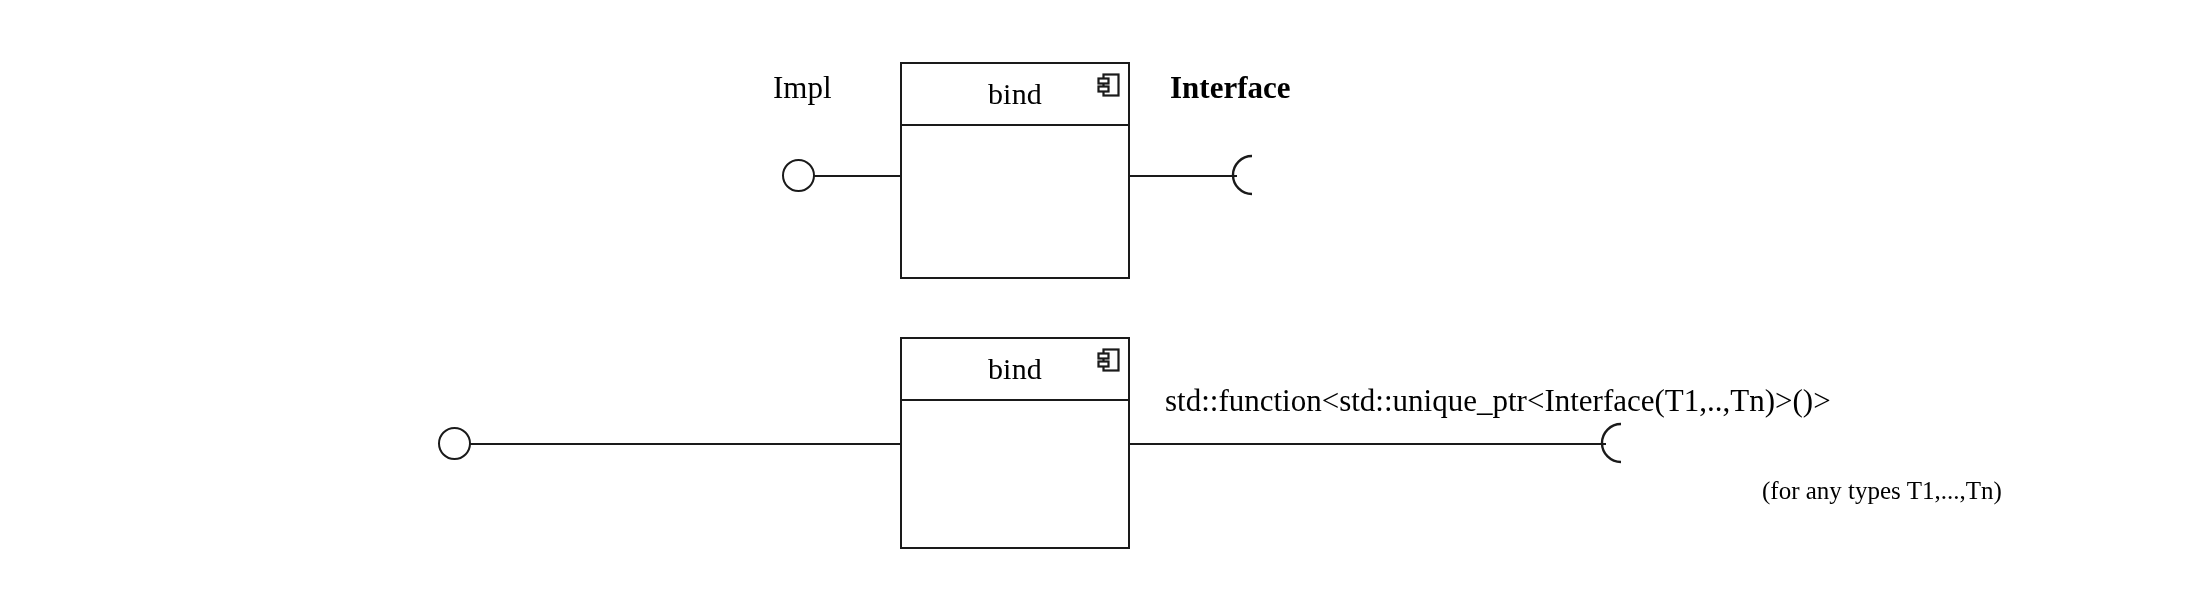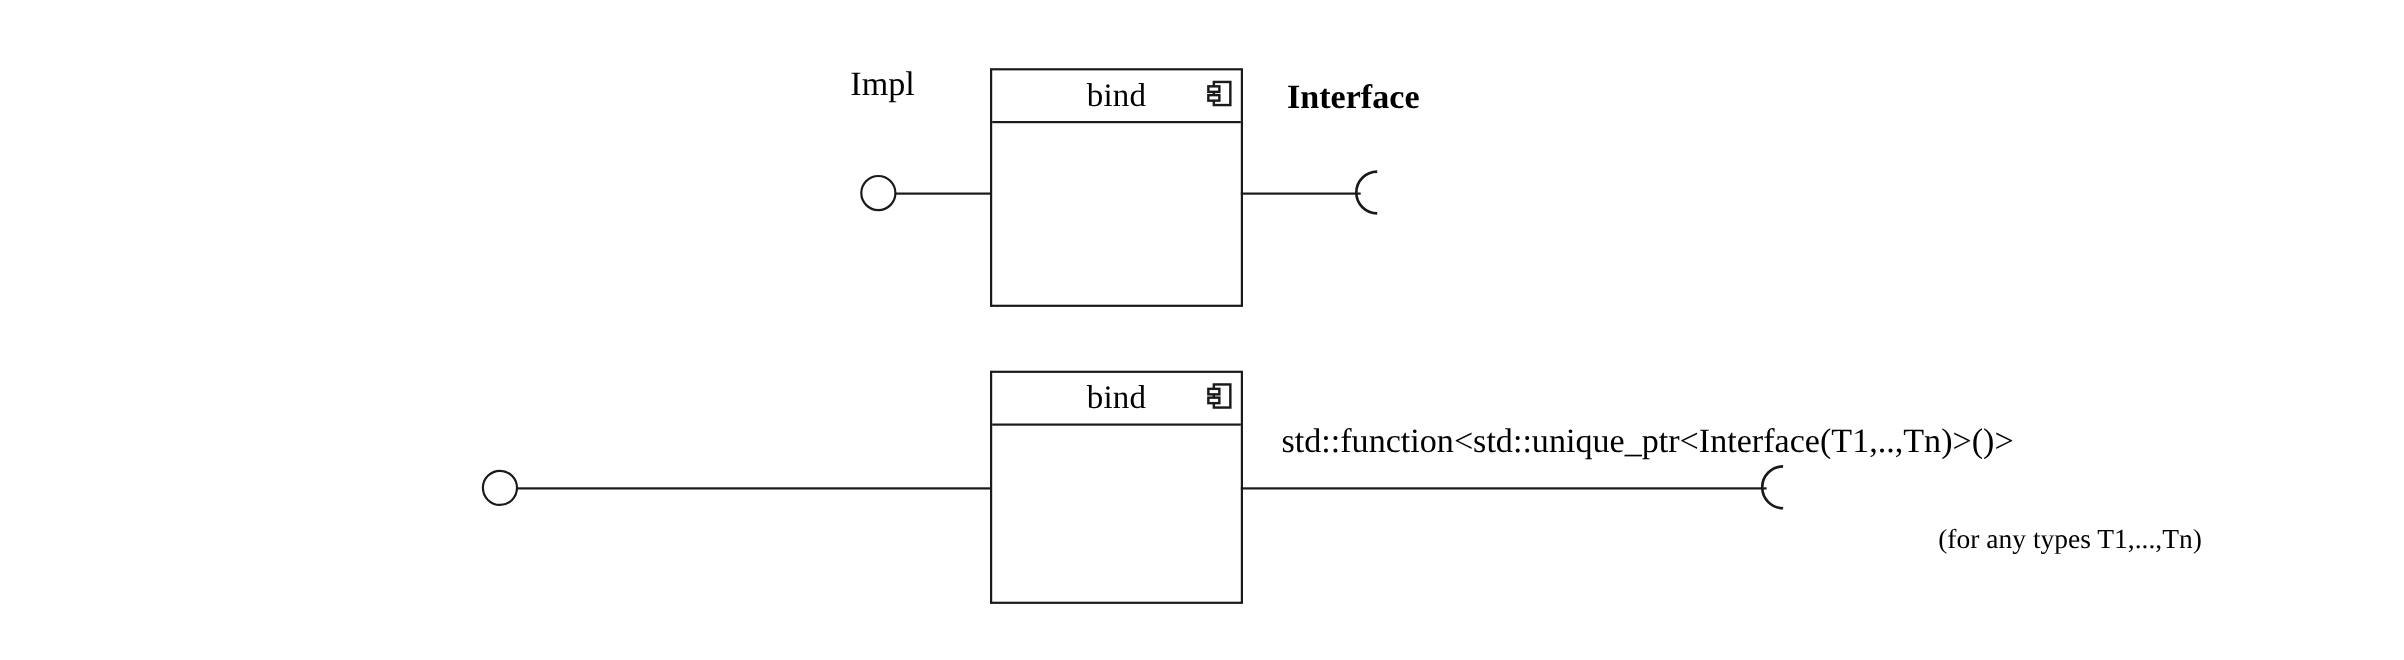--- a/index.html
+++ b/index.html
@@ -23,21 +23,21 @@
   
   .component {
     position: absolute;
     box-sizing: border-box;
     background: #ffffff;
     border: 2px solid #1a1a1a;
   }
   .component-header {
     position: relative;
     box-sizing: border-box;
-    height: 48px;
+    height: 62px;
     border-bottom: 2px solid #1a1a1a;
     display: flex;
     align-items: center;
     justify-content: center;
   }
   .component-name {
     font-size: 30px;
     line-height: 1;
     letter-spacing: 0.2px;
   }
@@ -81,21 +81,21 @@
   }
   .label-short { font-size: 31px; }
   .label-long  { font-size: 31px; }
   .label-note  { font-size: 25px; }
 </style>
 </head>
 <body>
 
 <div id="canvas">
 
-  <div class="label label-short" style="left:773px; top:60px;text-align:center;">Impl</div>
+  <div class="label label-short" style="left:773px; top:72px;text-align:center;">Impl</div>
 
   <div class="ball" style="left:782px; top:159px; width:33px; height:33px;"></div>
   <div class="conn-line" style="left:814px; top:175px; width:88px;"></div>
 
   <div class="component" style="left:900px; top:62px; width:230px; height:217px;">
     <div class="component-header">
       <span class="component-name">bind</span>
       <span class="component-icon">
         <svg width="24" height="26" viewBox="0 0 24 26" xmlns="http://www.w3.org/2000/svg">
           <rect x="6.5" y="2.5" width="15" height="21" fill="#ffffff" stroke="#1a1a1a" stroke-width="2.2"></rect>

